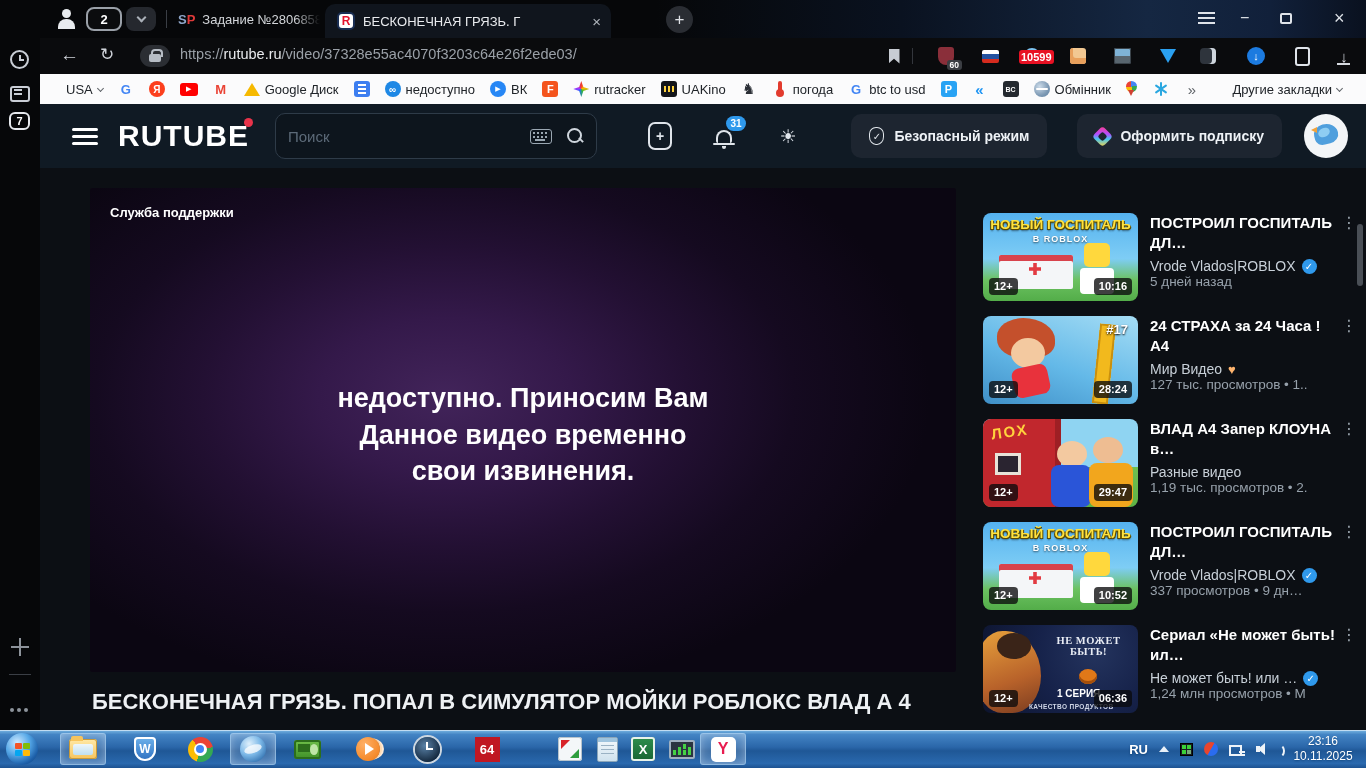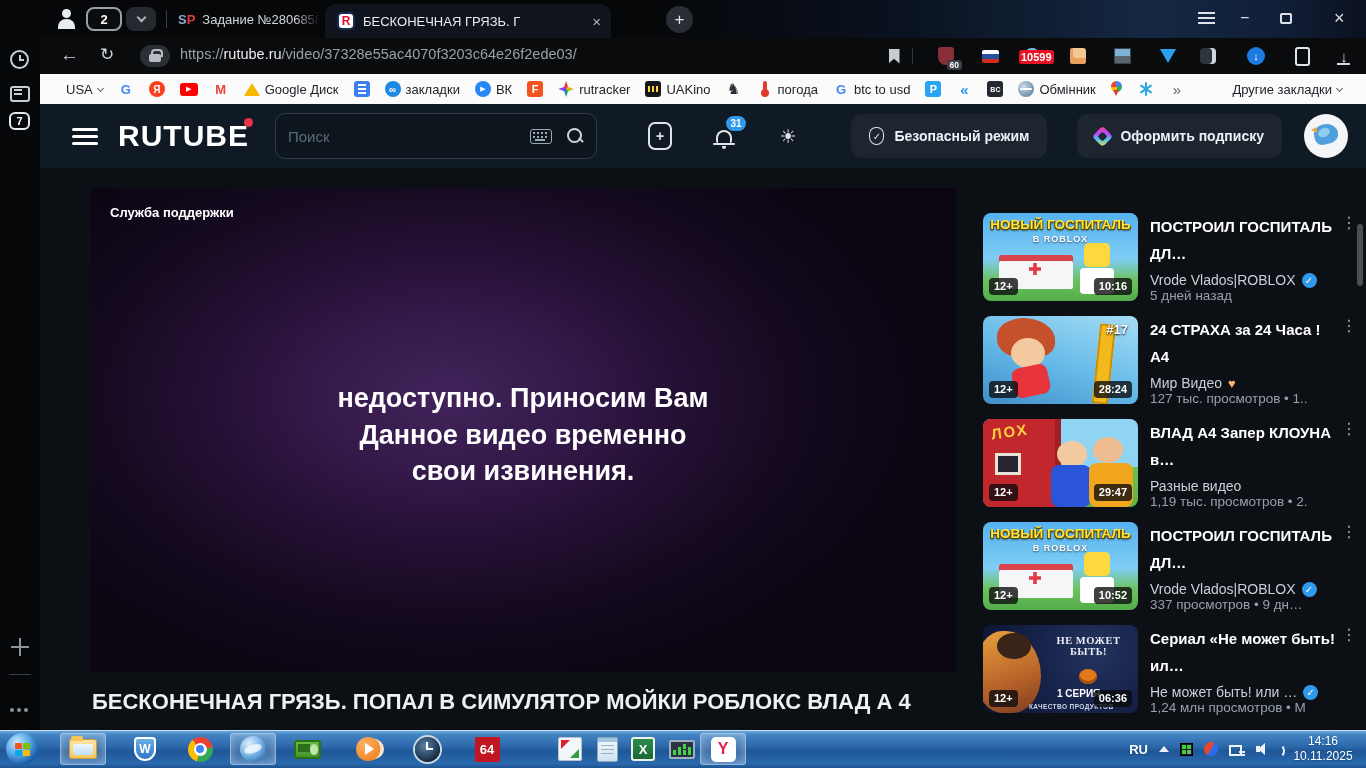--- a/index.html
+++ b/index.html
@@ -196,21 +196,21 @@
   .t-clown .g2{position:absolute;left:110px;top:18px;width:30px;height:26px;border-radius:50%;background:#eebd92}
   .t-clown .g2b{position:absolute;left:106px;top:44px;width:44px;height:44px;border-radius:8px;background:#f2a61d}
   .t-serial{background:radial-gradient(circle at 72% 30%,#24345e 0%,#16224a 45%,#0d142e 100%)}
   .t-serial .girl{position:absolute;left:-6px;top:6px;width:64px;height:82px;border-radius:40% 55% 45% 40%;background:linear-gradient(160deg,#e8a23c 0%,#b8622a 60%,#7a3c20 100%)}
   .t-serial .hairb{position:absolute;left:14px;top:8px;width:34px;height:26px;border-radius:50%;background:#3a2418}
   .t-serial .tser1{position:absolute;left:58px;right:2px;top:10px;text-align:center;color:#e8ecf4;font-size:10.5px;font-weight:700;font-family:"Liberation Serif","DejaVu Serif",serif;letter-spacing:.5px}
   .t-serial .pump{position:absolute;left:96px;top:44px;width:18px;height:15px;border-radius:50%;background:#e07818;box-shadow:inset 0 -3px 0 #a34f0c}
   .t-serial .tser2{position:absolute;left:46px;bottom:3px;color:#cfd6e6;font-size:6.5px;font-weight:700;letter-spacing:.4px}
   .t-serial .tser3{position:absolute;left:74px;bottom:14px;color:#fff;font-size:10px;font-weight:700}
   .cinfo{flex:1;min-width:0;position:relative;padding-right:20px}
-  .ctitle{color:#fff;font-size:15px;font-weight:700;line-height:27px;display:-webkit-box;-webkit-line-clamp:2;-webkit-box-orient:vertical;overflow:hidden}
+  .ctitle{color:#fff;font-size:15px;font-weight:700;line-height:20px;display:-webkit-box;-webkit-line-clamp:2;-webkit-box-orient:vertical;overflow:hidden}
   .cchan{margin-top:5px;color:#c8d0d8;font-size:14px;display:flex;align-items:center;gap:6px;white-space:nowrap;overflow:hidden}
   .vcheck{flex:none;width:15px;height:15px;border-radius:50%;background:#2f99ec;color:#fff;font-size:10px;display:inline-flex;align-items:center;justify-content:center}
   .heart{color:#ffb46e;font-size:13px}
   .cmeta{margin-top:0;color:#97a1ab;font-size:13.5px;white-space:nowrap;overflow:hidden}
   .cdots{position:absolute;right:2px;top:2px;color:#9aa3ad;font-size:16px;letter-spacing:0;line-height:1}
   .scrollthumb{position:absolute;right:3px;top:120px;width:6px;height:62px;border-radius:3px;background:#4a4f56}
 
   
   .taskbar{position:absolute;left:0;right:0;bottom:0;height:38px;
     background:linear-gradient(180deg,#79b7e3 0%,#4384c4 12%,#2a66a9 45%,#1f5796 55%,#2a69ae 88%,#1d5291 100%);
@@ -339,21 +339,21 @@
       </span>
     <span class="bm">
         <span class="bi bi-drive"></span>
         <span>Google Диск</span>
       </span>
     <span class="bm">
         <span class="bi bi-tr"></span>
       </span>
     <span class="bm">
         <span class="bi bi-inf">∞</span>
-        <span>закладки</span>
+        <span>недоступно</span>
       </span>
     <span class="bm">
         <span class="bi bi-vk">▶</span>
         <span>ВК</span>
       </span>
     <span class="bm">
         <span class="bi bi-f">F</span>
       </span>
     <span class="bm">
         <span class="bi bi-star"></span>
@@ -619,17 +619,17 @@
         <span class="ic-ybr">Y</span>
       </div>
     <div class="tray">
       <span class="tr-lang">RU</span>
       <span class="tr-up"></span>
       <span class="tr-grid"></span>
       <span class="tr-orb"></span>
       <span class="tr-net"></span>
       <span class="tr-vol"></span>
       <span class="tr-wave"></span>
-      <span class="tr-clock"><span>14:16</span><br><span>10.11.2025</span></span>
+      <span class="tr-clock"><span>23:16</span><br><span>10.11.2025</span></span>
     </div>
   </div>
 
 </div>
 
 </body></html>

